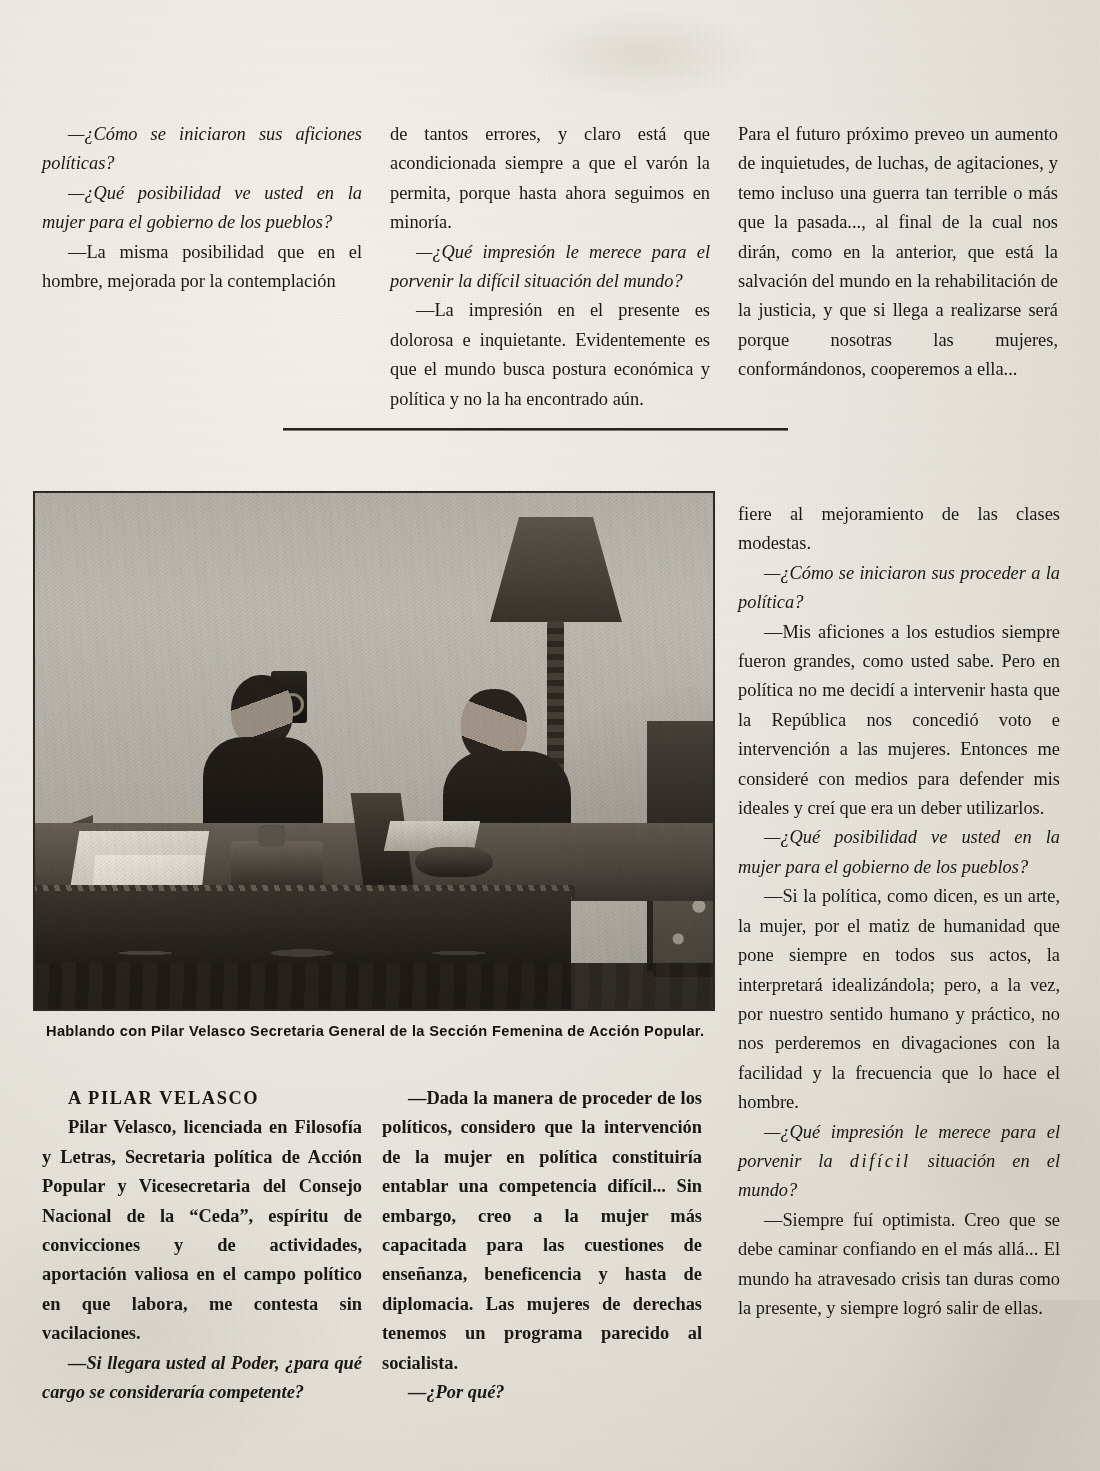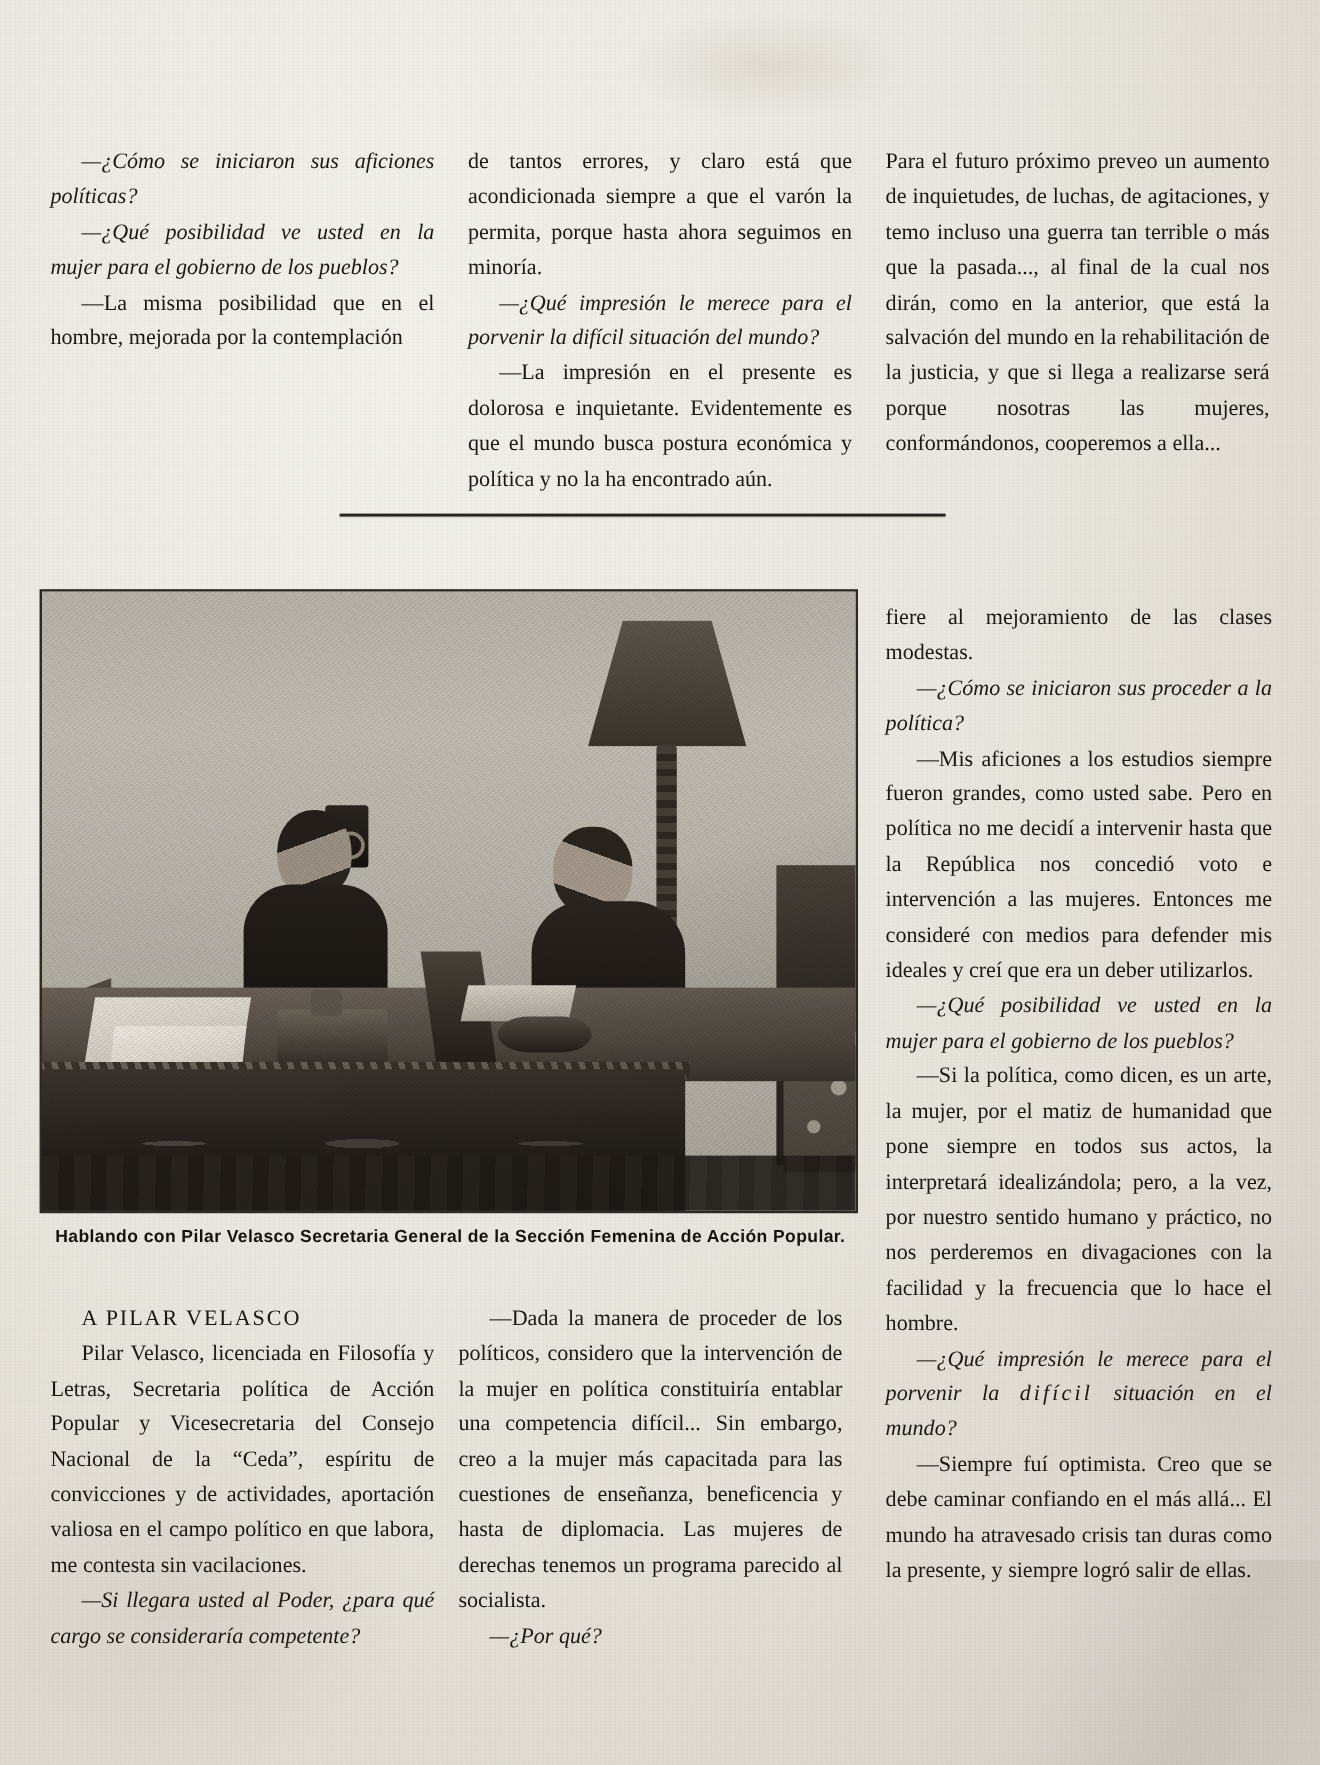--- a/index.html
+++ b/index.html
@@ -252,21 +252,21 @@
     font-size:14.6px;
     line-height:22px;
     letter-spacing:.35px;
     text-align:left;
     color:#15120f;
   }
 
   
   .bot-cols{
     position:absolute;left:42px;top:1084px;width:680px;
-    display:flex;gap:20px;
+    display:flex;gap:20px;font-weight:bold;
   }
   .bot-cols .col{width:320px;}
   .sec-head{
     margin:0 0 26px 0;
     text-align:center;
     font-size:19.5px;
     letter-spacing:1.6px;
     text-indent:0;
     color:#17140f;
   }

